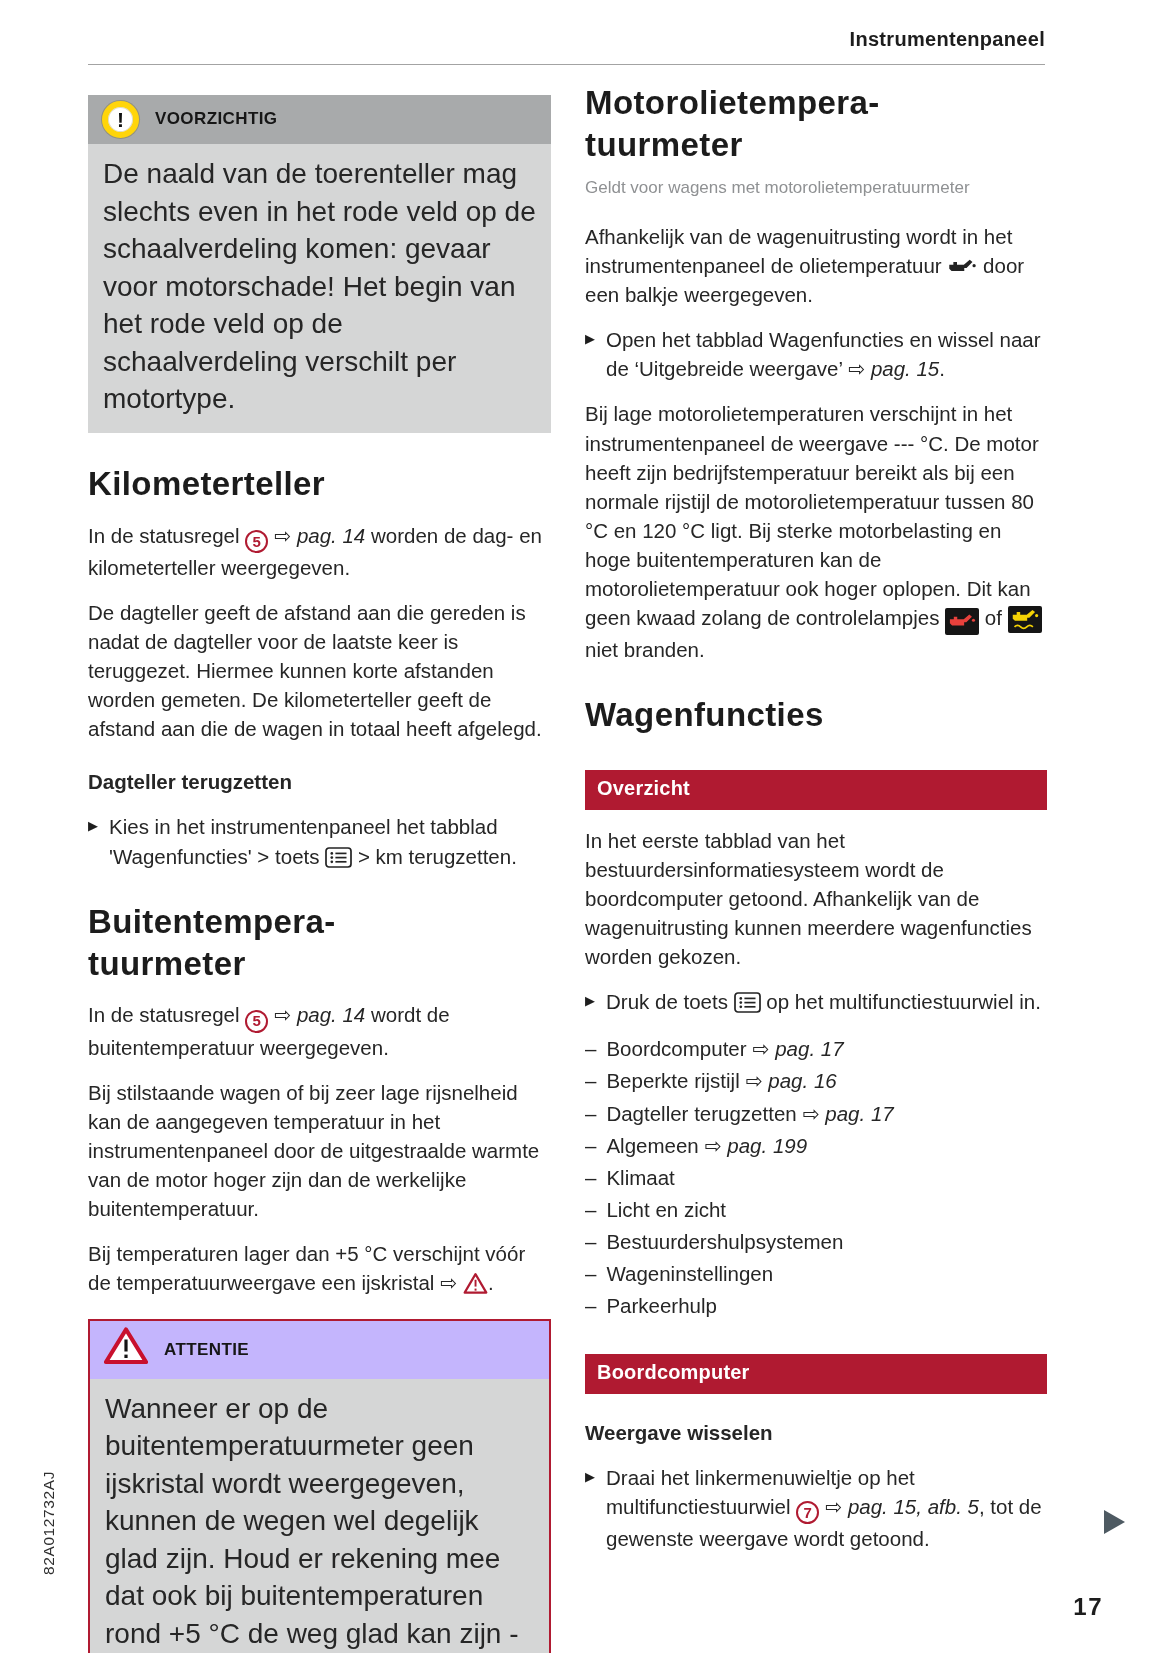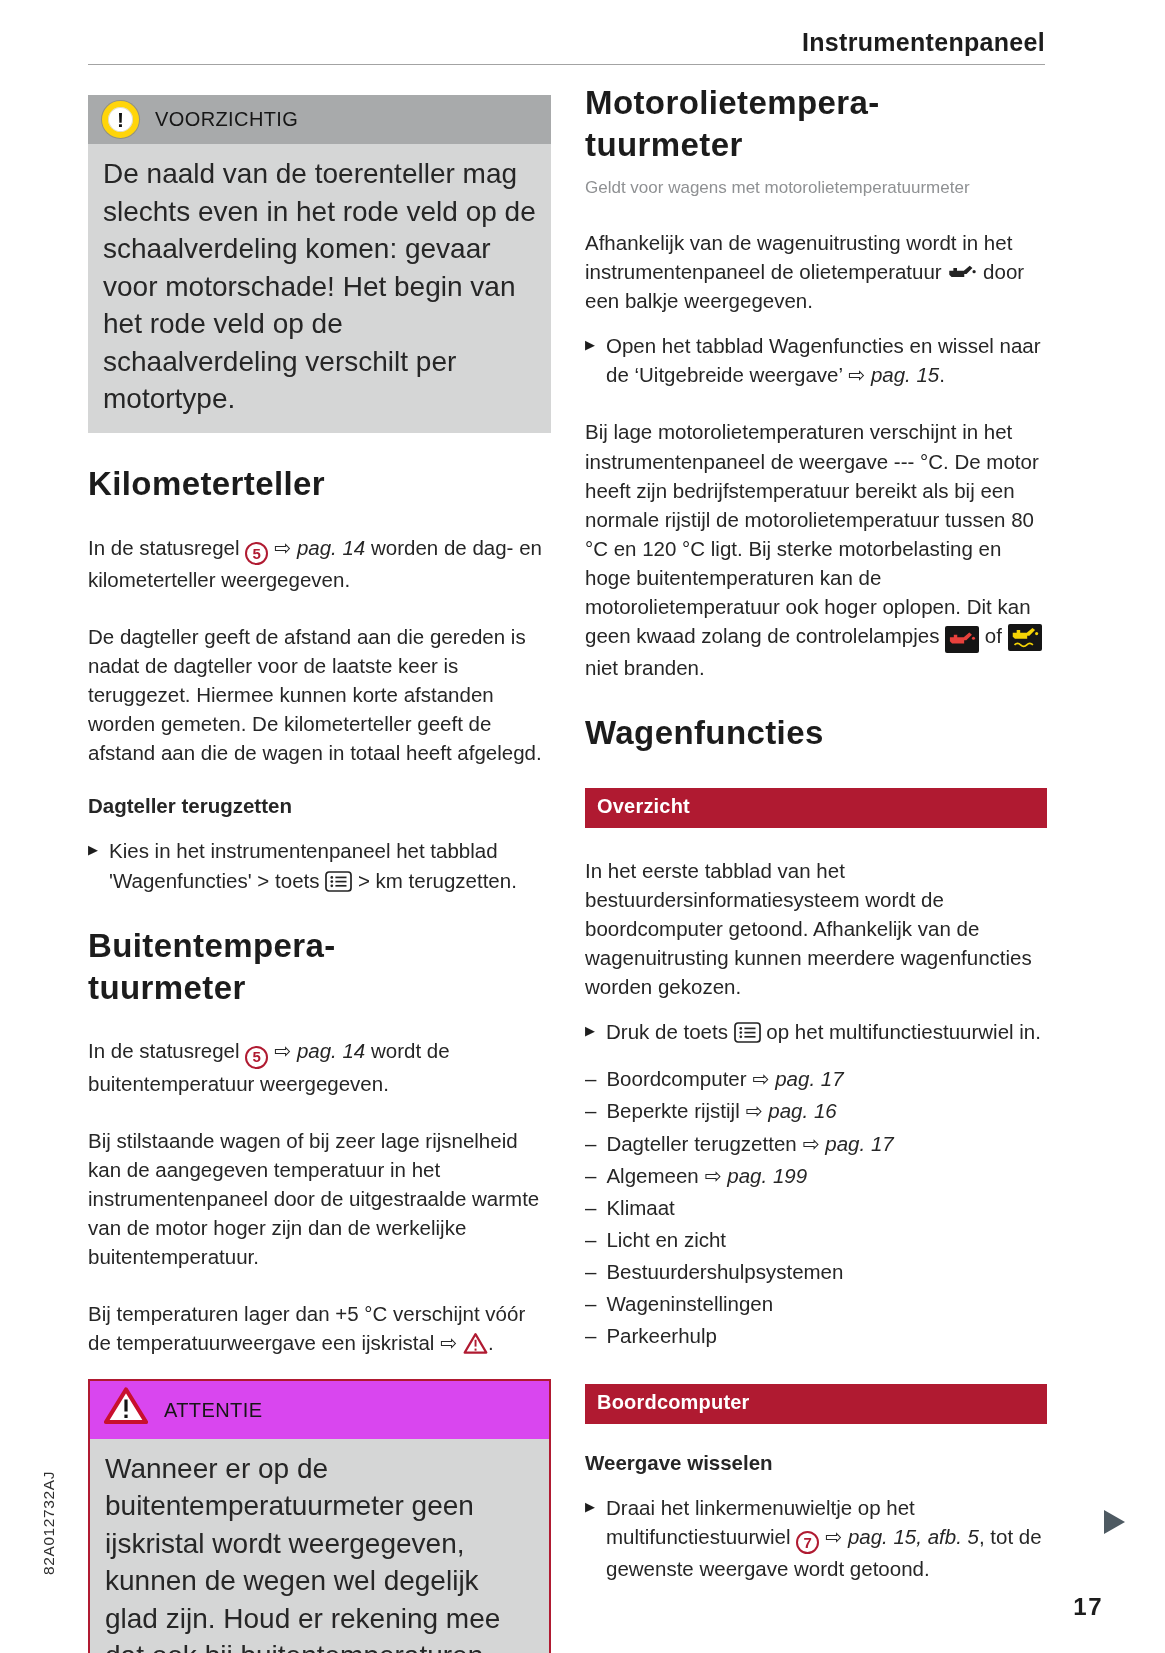--- a/index.html
+++ b/index.html
@@ -5,48 +5,48 @@
   * { margin:0; padding:0; box-sizing:border-box; }
   html,body { background:#ffffff; }
   body {
     width:1165px; height:1653px; position:relative; overflow:hidden;
     font-family:"Liberation Sans","DejaVu Sans",sans-serif;
     color:#262626;
   }
   .page { position:absolute; inset:0; background:#fff; }
 
   
-  .header-title { position:absolute; top:28px; right:120px; font-size:25px; font-weight:bold; letter-spacing:.3px; color:#1d1d1d; }
+  .header-title { position:absolute; top:28px; right:120px; font-size:20px; font-weight:bold; letter-spacing:.3px; color:#1d1d1d; }
   .header-rule { position:absolute; top:64px; left:88px; right:120px; height:1px; background:#a3a3a3; }
 
   
   .col { position:absolute; font-size:20.5px; line-height:1.42; }
   .col-left  { left:88px;  top:95px; width:463px; }
   .col-right { left:585px; top:82px; width:462px; }
 
   h1 {
     font-size:33px; line-height:1.27; font-weight:bold; letter-spacing:.4px;
     color:#1c1c1c; white-space:pre-line; margin:30px 0 16px;
   }
   .col-right h1.first { margin-top:0; }
-  p { margin-top:28px; }
+  p { margin-top:16px; }
   .subhead { font-weight:bold; font-size:20.5px; margin:24px 0 2px; }
   i { font-style:italic; }
   b { font-weight:normal; }
 
   
   .warnbox { margin:0; }
   .warnbox-header {
     background:#a8aaab; min-height:48px; display:flex; align-items:center;
     gap:16px; padding:6px 14px;
   }
-  .warnbox-title { font-weight:normal; font-size:20px; letter-spacing:.4px; color:#161616; }
+  .warnbox-title { font-weight:bold; font-size:17px; letter-spacing:.4px; color:#161616; }
   .warnbox-body { background:#d5d6d6; padding:11px 15px 15px; font-size:28px; line-height:1.34; }
   .attention { border:2px solid #b01a31; margin-top:22px; }
-  .attention .warnbox-header { background:#d946ef; }
+  .attention .warnbox-header { background:#c4b5fd; }
 
   .caution-icon {
     width:37px; height:37px; border-radius:50%; background:#fff;
     border:6px solid #ffd50a; box-shadow:0 0 0 1px rgba(80,70,0,.25), inset 0 0 0 1px rgba(80,70,0,.2);
     display:flex; align-items:center; justify-content:center;
     font-weight:bold; font-size:21px; color:#111; flex:0 0 auto;
   }
   .tri-icon { flex:0 0 auto; display:block; }
 
   

